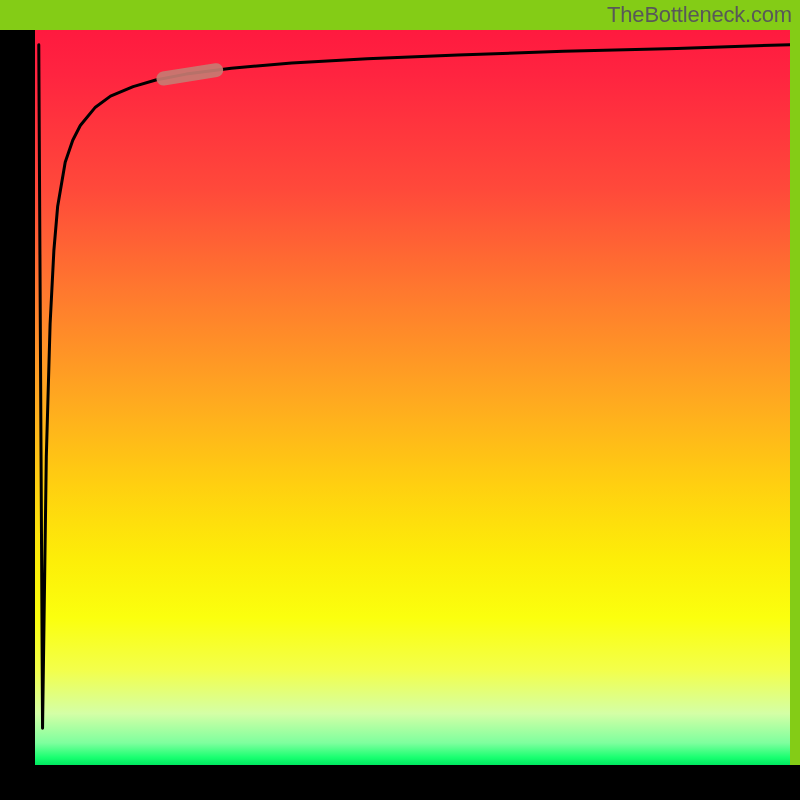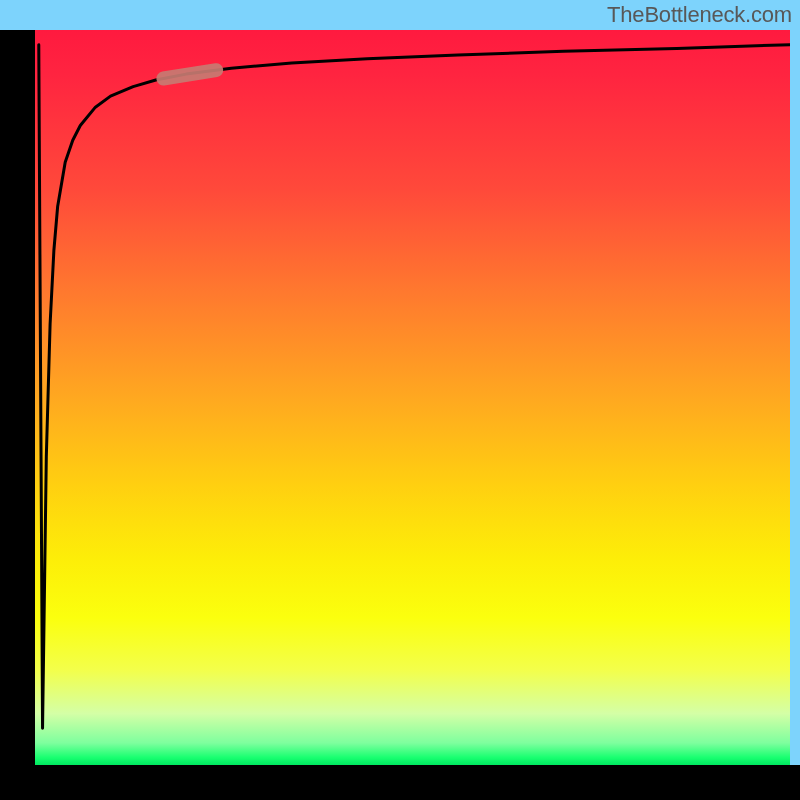--- a/index.html
+++ b/index.html
@@ -1,21 +1,21 @@
 <!DOCTYPE html>
 <html><head>
 <meta charset="utf-8">
 <style>
   * { margin: 0; padding: 0; box-sizing: border-box; }
   html, body { width: 800px; height: 800px; overflow: hidden; background: #fff; }
   .canvas {
     position: relative;
     width: 800px;
     height: 800px;
-    background: #7dd3fc;
+    background: #84cc16;
   }
   .attribution {
     position: absolute;
     top: 2px;
     right: 8px;
     font-family: Arial, Helvetica, sans-serif;
     font-size: 22px;
     color: #585858;
     font-weight: 500;
     letter-spacing: -0.2px;

